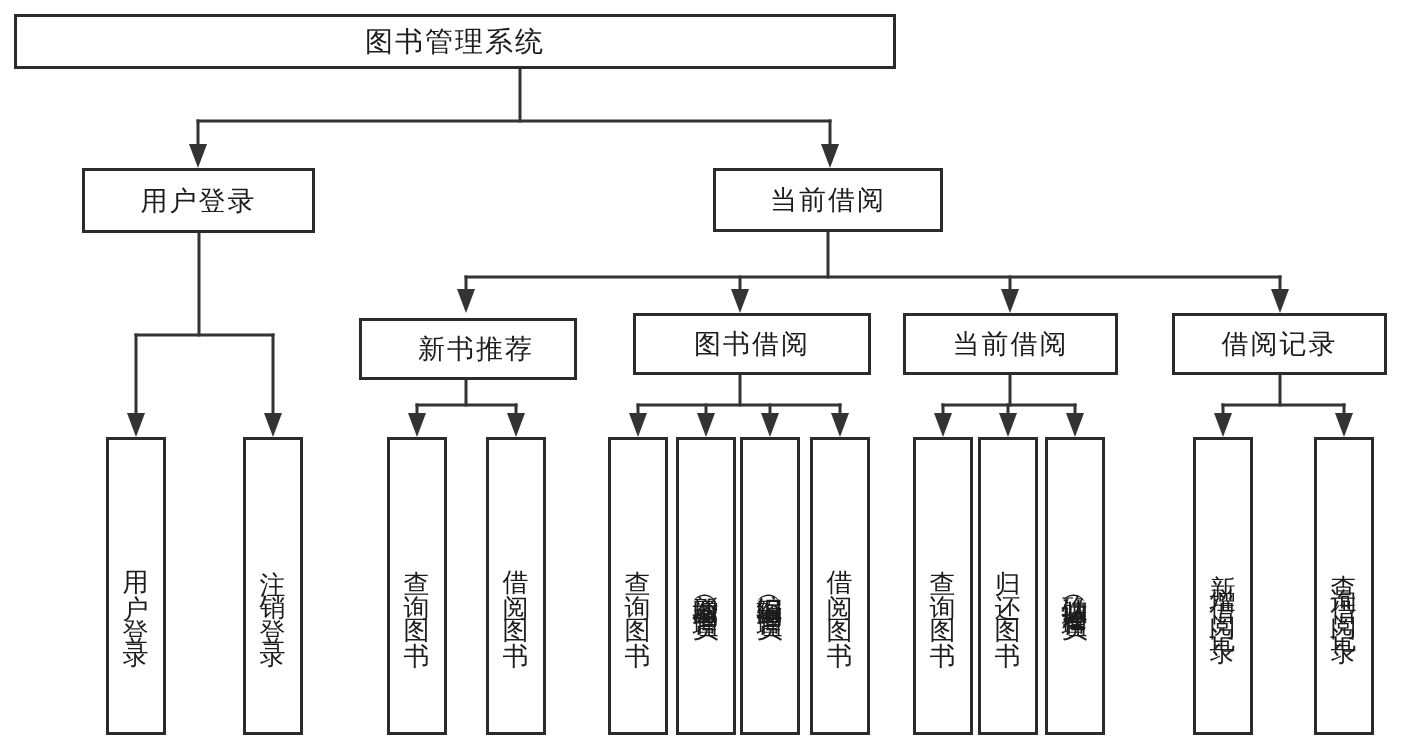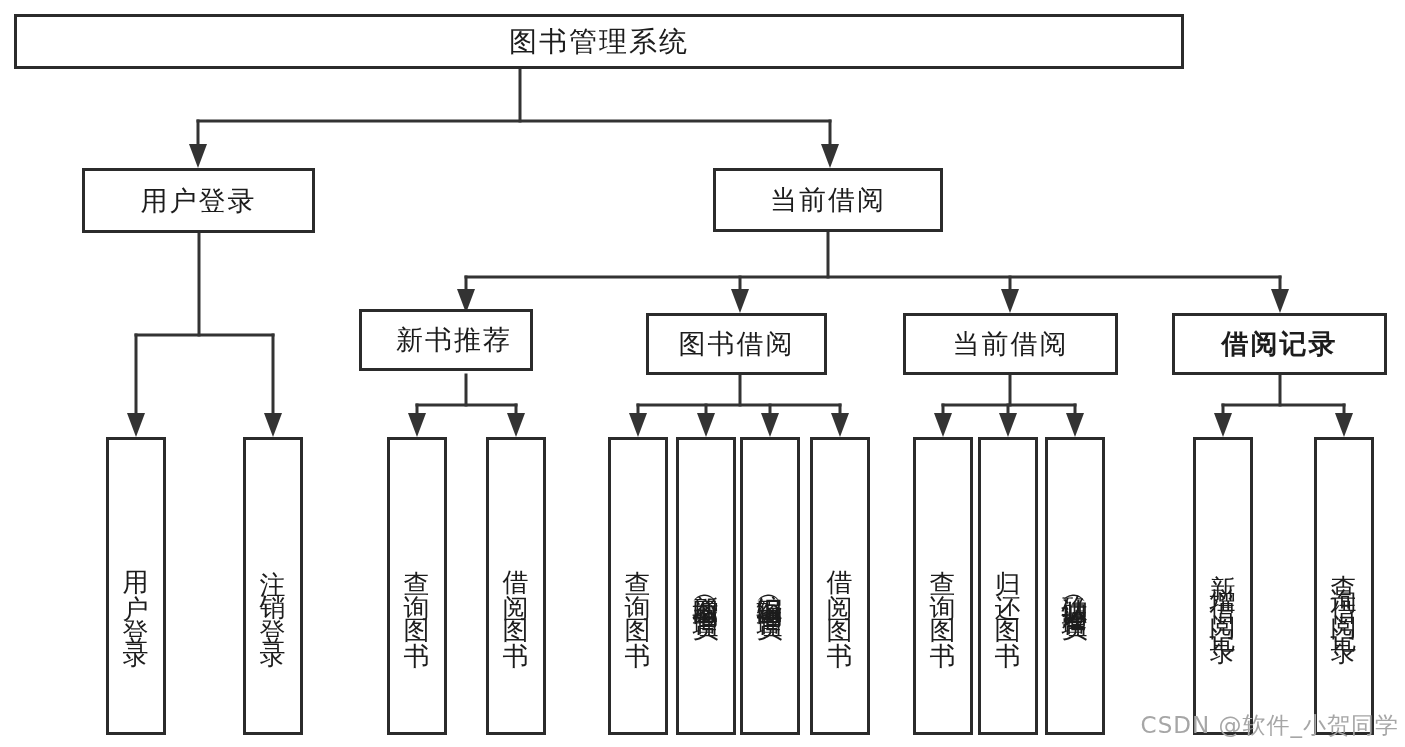--- a/index.html
+++ b/index.html
@@ -24,29 +24,29 @@
     background: #ffffff;
     display: flex;
     align-items: center;
     justify-content: center;
     color: #1c1c1c;
     font-size: 27px;
     letter-spacing: 2px;
     white-space: nowrap;
   }
   
-  #node-root            { left: 14px;  top: 14px;  width: 1170px; height: 55px; font-size: 28px; }
+  #node-root            { left: 14px;  top: 14px;  width: 882px; height: 55px; font-size: 28px; }
   
   #node-user-login      { left: 82px;  top: 168px; width: 233px; height: 65px; }
   #node-book-management { left: 713px; top: 168px; width: 230px; height: 64px; }
   
-  #node-new-book-rec    { left: 359px;  top: 309px; width: 174px; height: 62px; padding-left: 16px; }
-  #node-book-borrow     { left: 646px;  top: 313px; width: 181px; height: 62px; text-align: right; }
+  #node-new-book-rec    { left: 359px;  top: 318px; width: 218px; height: 62px; padding-left: 16px; }
+  #node-book-borrow     { left: 633px;  top: 313px; width: 238px; height: 62px; text-align: right; }
   #node-current-borrow  { left: 903px;  top: 313px; width: 215px; height: 62px; font-family: Liberation Mono, monospace; }
-  #node-borrow-record   { left: 1172px; top: 313px; width: 215px; height: 62px; font-weight: bold; }
+  #node-borrow-record   { left: 1172px; top: 313px; width: 215px; height: 62px; }
   
   .leaf { top: 437px; width: 60px; height: 298px; font-size: 26px; letter-spacing: 0; }
   .leaf .vtext {
     writing-mode: vertical-rl;
     text-orientation: mixed;
     line-height: 1;
     white-space: nowrap;
   }
   .ls-wide  .vtext { letter-spacing: 24px; margin-bottom: -24px; }
   .ls-mid   .vtext { letter-spacing: 13px; margin-bottom: -13px; }
@@ -182,15 +182,14 @@
     <span class="vtext">确认归还（管理员）</span>
   </div>
 
   <div class="node leaf ls-mid" id="leaf-e1">
     <span class="vtext">新增借阅记录</span>
   </div>
   <div class="node leaf ls-mid" id="leaf-e2">
     <span class="vtext">查询借阅记录</span>
   </div>
 
-  <div id="watermark">CSDN @软件_小贺同学</div>
 
 </div>
 
 </body></html>

